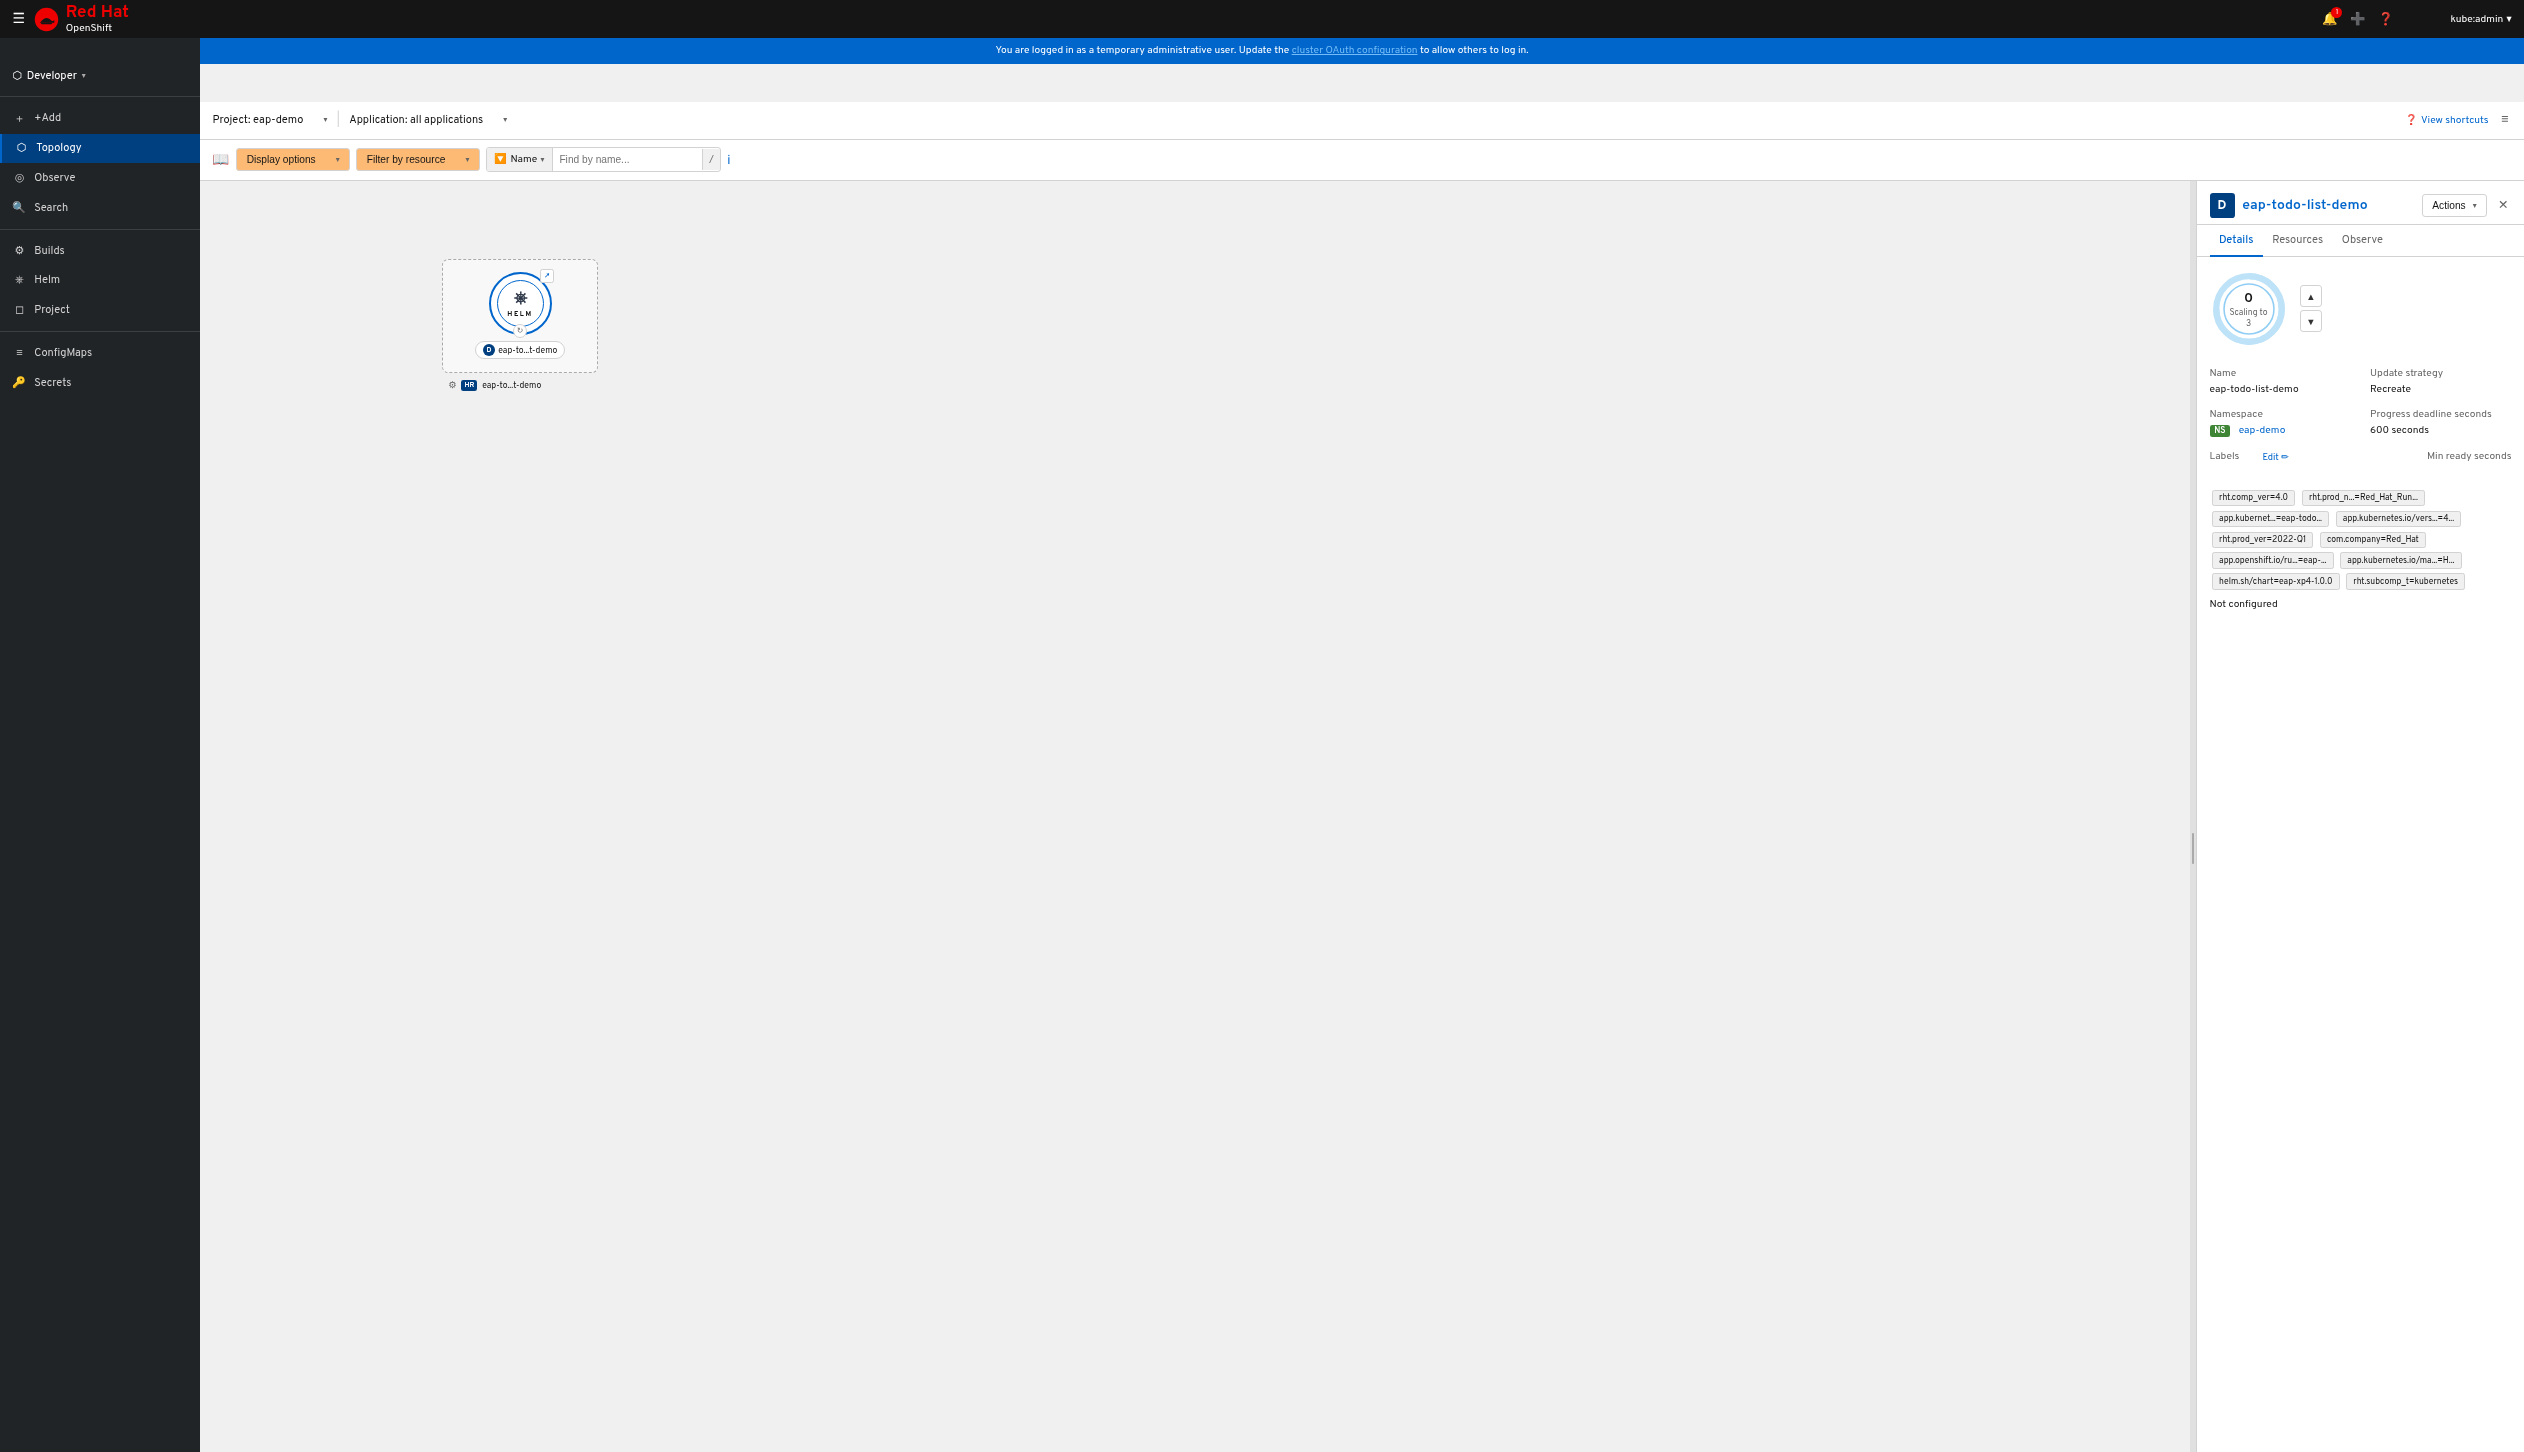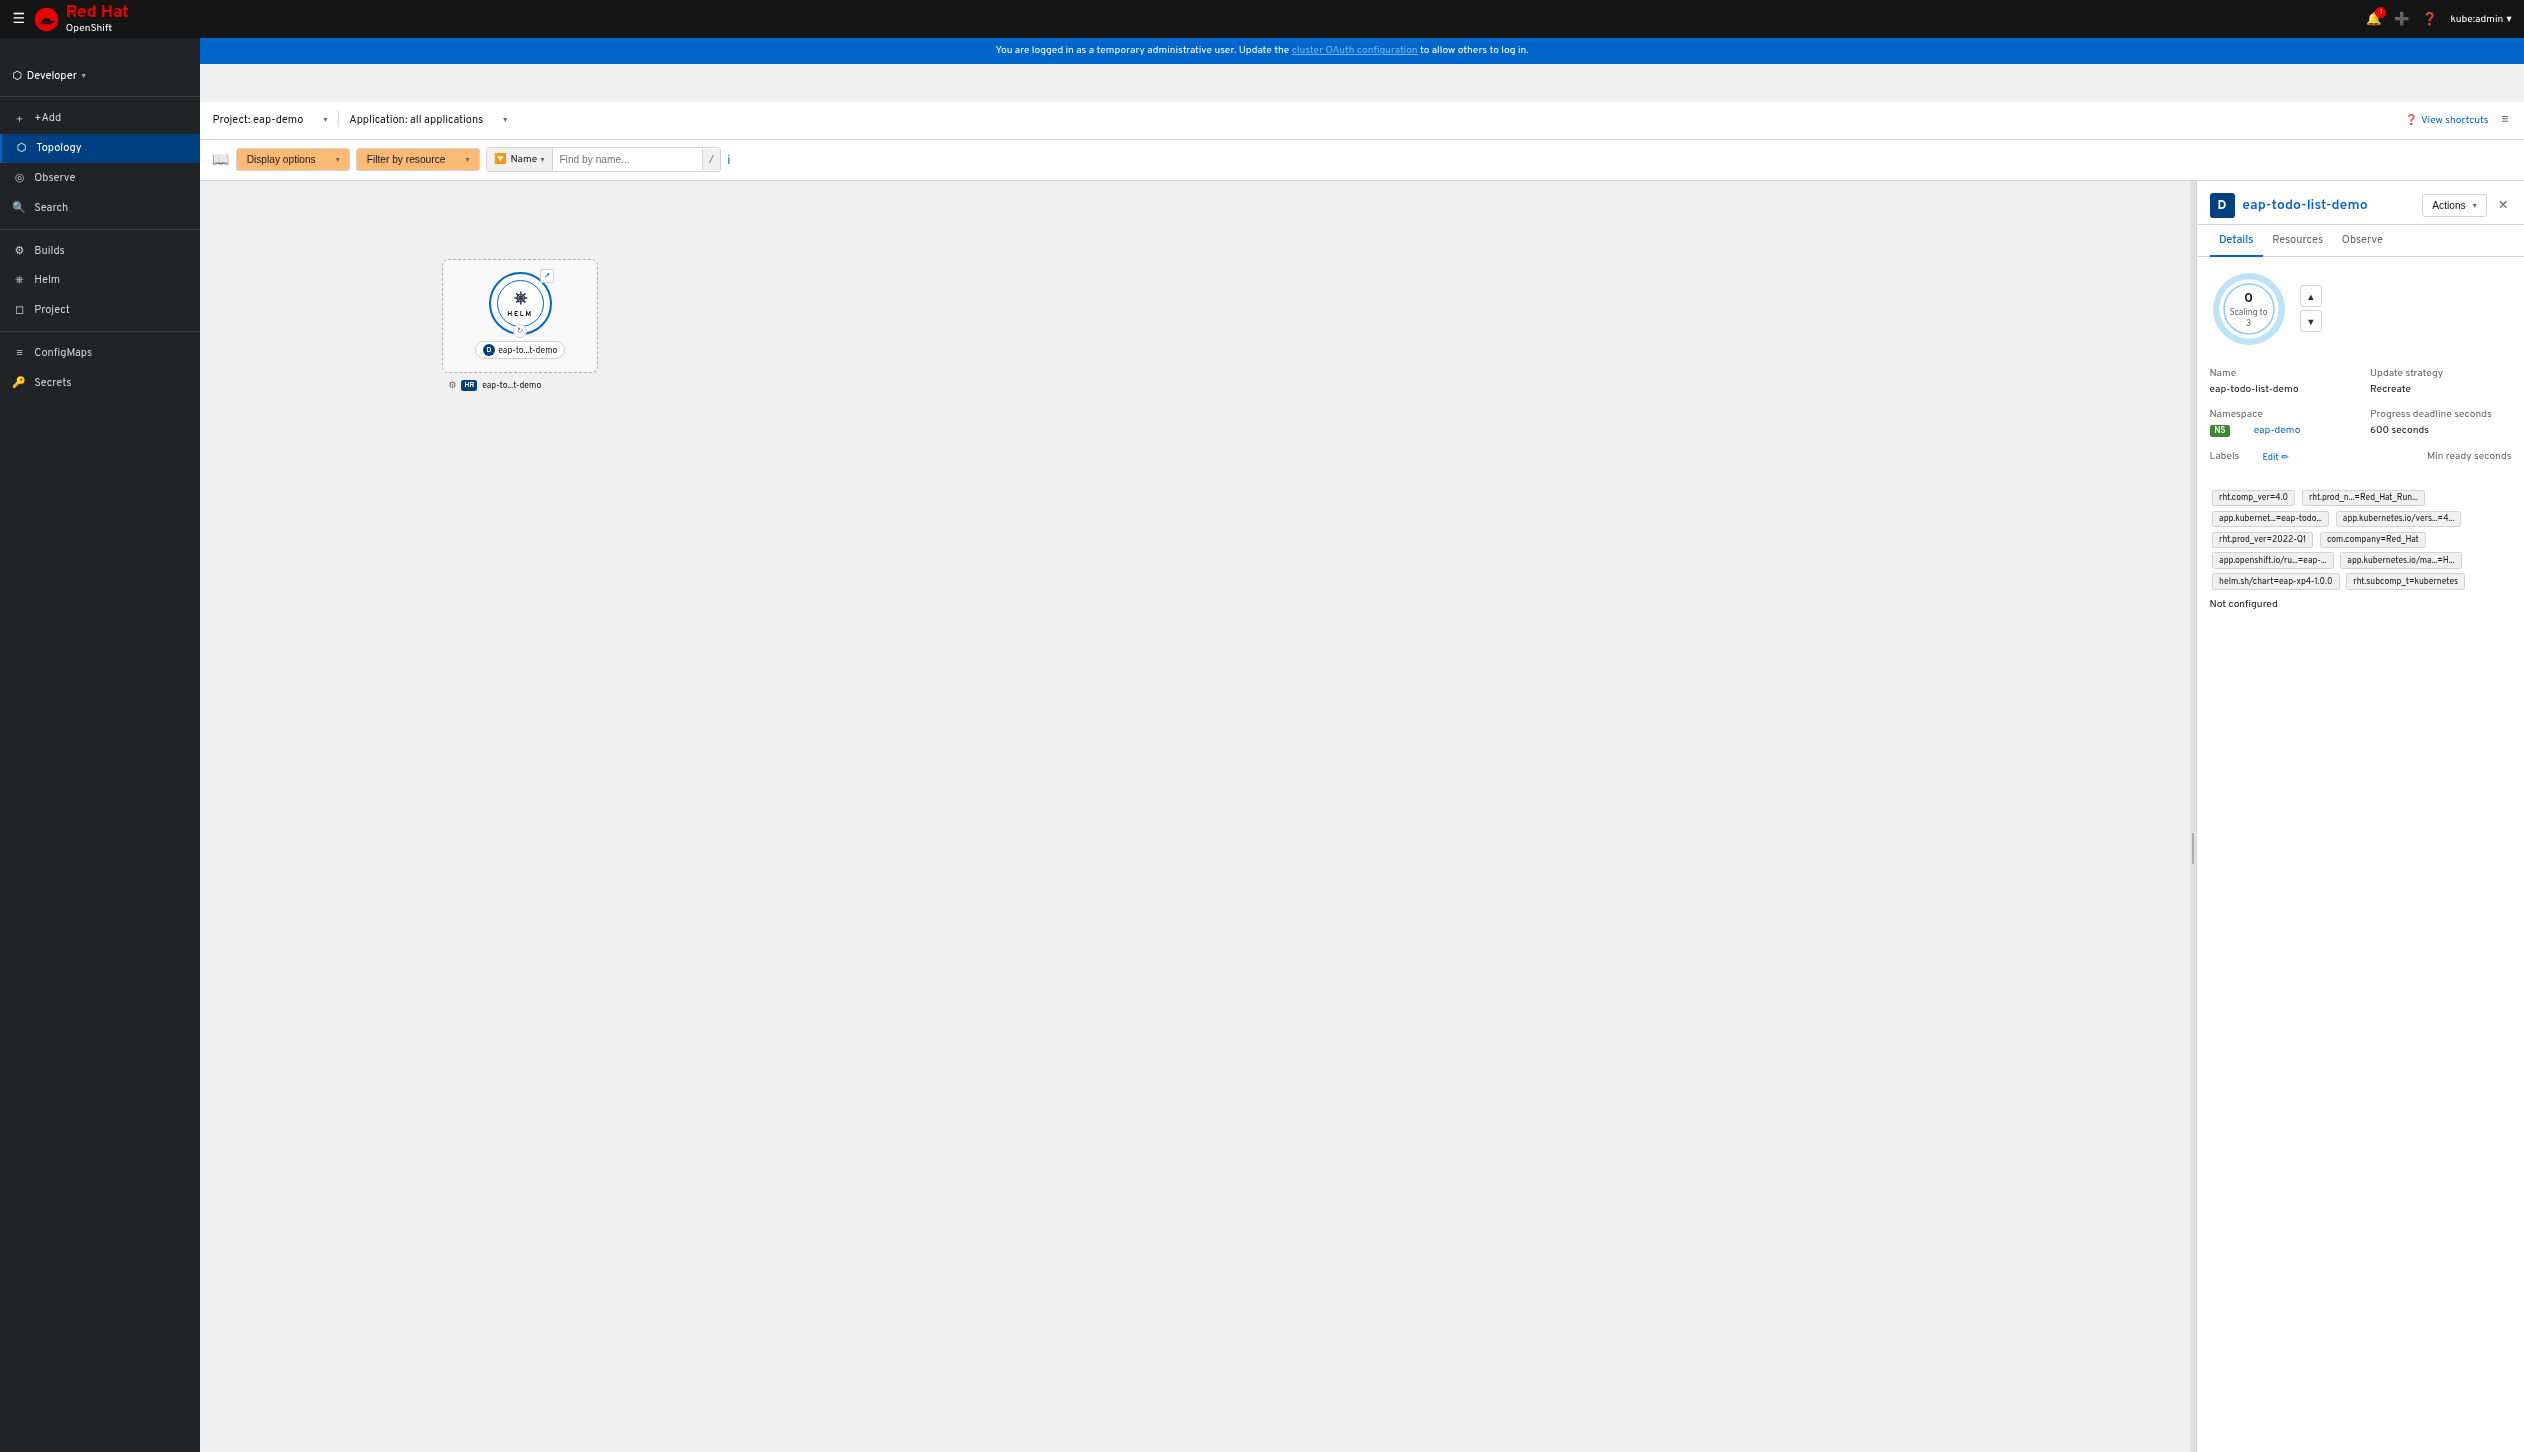--- a/index.html
+++ b/index.html
@@ -24,21 +24,21 @@
     .navbar-brand-text { font-size: 10.2px; color: #fff; line-height: 1.2; }
     .navbar-brand-text .top { font-weight: 700; color: #ee0000; font-size: 17px; }
     .navbar-spacer { flex: 1; }
     .navbar-right { display: flex; align-items: center; gap: 12.5px; }
     .navbar-icon { color: #fff; cursor: pointer; font-size: 12.5px; position: relative; }
     .navbar-icon .badge {
       position: absolute; top: -3.1px; right: -4.7px;
       background: #ee0000; color: #fff; border-radius: 50%;
       font-size: 7px; width: 11px; height: 11px; display: flex; align-items: center; justify-content: center;
     }
-    .navbar-user { color: #fff; cursor: pointer; font-size: 10.2px; display: flex; align-items: center; gap: 3.1px; }
+    .navbar-user { color: #fff; cursor: pointer; font-size: 10.2px; display: flex; align-items: center; gap: 3.1px; margin-left: 44px; }
 
     
     .info-banner {
       background: #0066cc;
       color: #fff;
       text-align: center;
       padding: 6.3px 12.5px;
       font-size: 10.2px;
       margin-top: 38px;
     }
@@ -714,21 +714,21 @@
             <div class="detail-field-value">eap-todo-list-demo</div>
           </div>
           <div>
             <div class="detail-field-label">Update strategy</div>
             <div class="detail-field-value">Recreate</div>
           </div>
           <div>
             <div class="detail-field-label">Namespace</div>
             <div class="detail-field-value">
               <span class="ns-badge">NS</span>
-              <span style="color:#0066cc;cursor:pointer;margin-left:21px;">eap-demo</span>
+              <span style="color:#0066cc;cursor:pointer;margin-left:6px;">eap-demo</span>
             </div>
           </div>
           <div>
             <div class="detail-field-label">Progress deadline seconds</div>
             <div class="detail-field-value">600 seconds</div>
           </div>
         </div>
 
         <div class="labels-section">
           <div class="labels-header">

